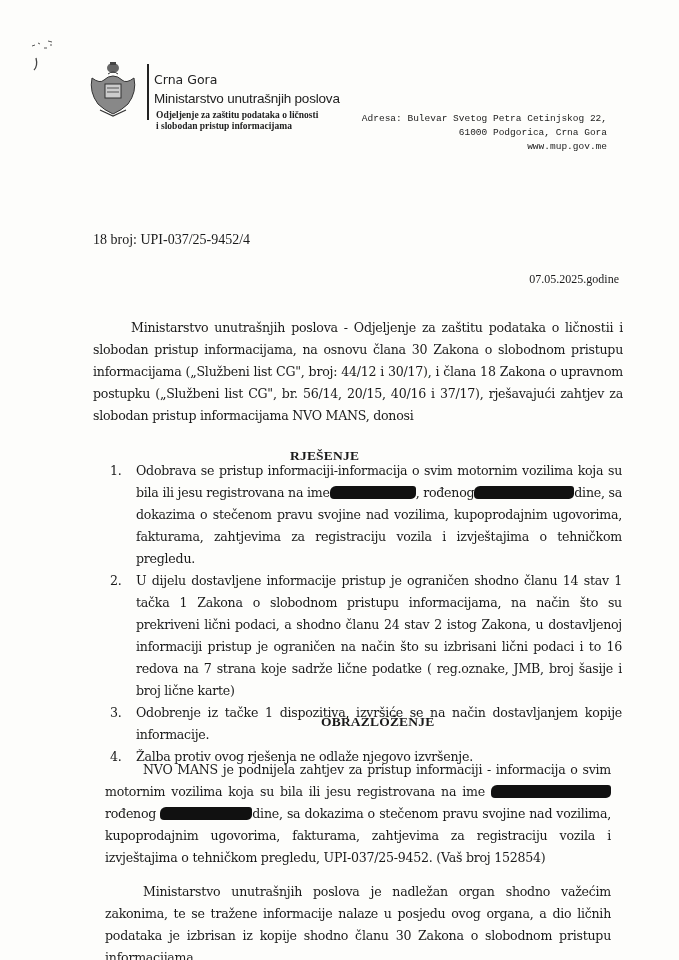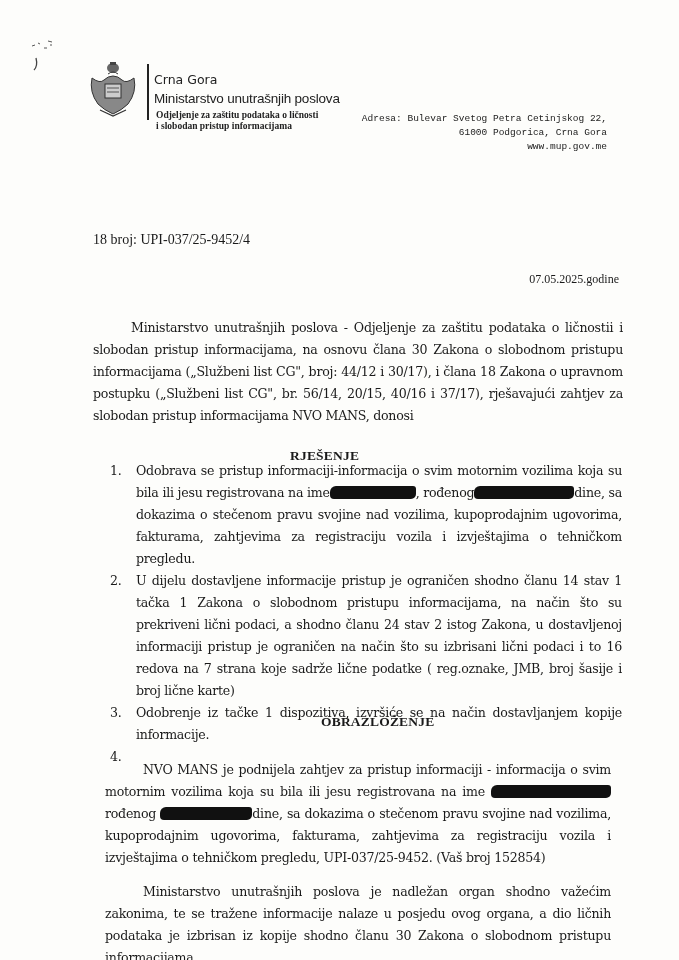--- a/index.html
+++ b/index.html
@@ -75,20 +75,21 @@
   <li>
     <span class="num">2.</span>
     <span>U dijelu dostavljene informacije pristup je ograničen shodno članu 14 stav 1 tačka 1 Zakona o slobodnom pristupu informacijama, na način što su prekriveni lični podaci, a shodno članu 24 stav 2 istog Zakona, u dostavljenoj informaciji pristup je ograničen na način što su izbrisani lični podaci i to 16 redova na 7 strana koje sadrže lične podatke ( reg.oznake, JMB, broj šasije i broj lične karte)</span>
   </li>
   <li>
     <span class="num">3.</span>
     <span>Odobrenje iz tačke 1 dispozitiva, izvršiće se na način dostavljanjem kopije informacije.</span>
   </li>
   <li>
     <span class="num">4.</span>
+    <span>Žalba protiv ovog rješenja ne odlaže njegovo izvršenje.</span>
   </li>
 </ol>
 
 <div class="abs title t2">OBRAZLOŽENJE</div>
 
 <div class="abs para obraz">
   <p><span>NVO MANS je podnijela zahtjev za pristup informaciji - informacija o svim motornim vozilima koja su bila ili jesu registrovana na ime</span> <span class="redact" style="width:120px"></span> <span>rođenog</span> <span class="redact" style="width:92px"></span><span>dine, sa dokazima o stečenom pravu svojine nad vozilima, kupoprodajnim ugovorima, fakturama, zahtjevima za registraciju vozila i izvještajima o tehničkom pregledu, UPI-037/25-9452. (Vaš broj 152854)</span></p>
   <p class="cont">Ministarstvo unutrašnjih poslova je nadležan organ shodno važećim zakonima, te se tražene informacije nalaze u posjedu ovog organa, a dio ličnih podataka je izbrisan iz kopije shodno članu 30 Zakona o slobodnom pristupu informacijama.</p>
 </div>
 

